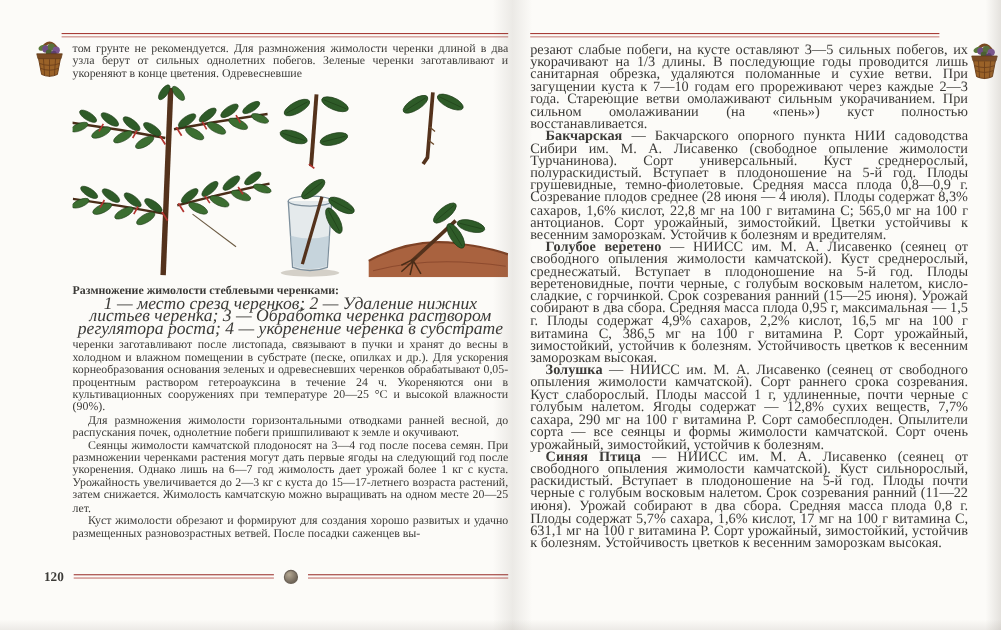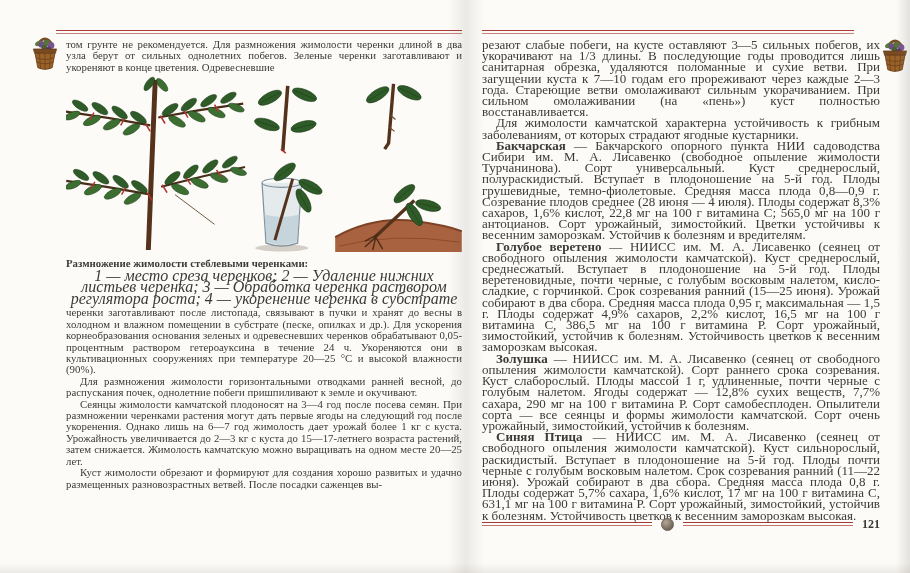--- a/index.html
+++ b/index.html
@@ -184,33 +184,32 @@
       <circle cx="18.5" cy="18" r="2.4" fill="#5d3f6e"></circle>
       <path d="M4.5,18 L25.5,18 L24.5,22 L5.5,22 Z" fill="#7a4a22" stroke="#5d3817" stroke-width=".6"></path>
       <path d="M6,22 L24,22 L21.5,35 Q15,38 8.5,35 Z" fill="#9a6228" stroke="#6b3f1a" stroke-width=".8"></path>
       <path d="M7,26 Q15,29 23,26 M7.8,30 Q15,33 22.2,30" stroke="#6b3f1a" stroke-width=".7" fill="none"></path>
       <path d="M10,22 L11,36 M15,22.5 L15,37 M20,22 L19,36" stroke="#6b3f1a" stroke-width=".7"></path>
     </svg>
 
     <div class="rule-top"></div>
 
     <p class="para noindent">резают слабые побеги, на кусте оставляют 3—5 сильных побегов, их укорачивают на 1/3 длины. В последующие годы проводится лишь санитарная обрезка, удаляются поломанные и сухие ветви. При загущении куста к 7—10 годам его прореживают через каждые 2—3 года. Стареющие ветви омолаживают сильным укорачиванием. При сильном омолаживании (на «пень») куст полностью восстанавливается.</p>
-    <p class="para">Для жимолости камчатской характерна устойчивость к грибным заболеваниям, от которых страдают ягодные кустарники.</p>
 
 
     <p class="para"><b>Бакчарская</b><span> — Бакчарского опорного пункта НИИ садоводства Сибири им. М. А. Лисавенко (свободное опыление жимолости Турчанинова). Сорт универсальный. Куст среднерослый, полураскидистый. Вступает в плодоношение на 5-й год. Плоды грушевидные, темно-фиолетовые. Средняя масса плода 0,8—0,9 г. Созревание плодов среднее (28 июня — 4 июля). Плоды содержат 8,3% сахаров, 1,6% кислот, 22,8 мг на 100 г витамина С; 565,0 мг на 100 г антоцианов. Сорт урожайный, зимостойкий. Цветки устойчивы к весенним заморозкам. Устойчив к болезням и вредителям.</span></p>
     <p class="para"><b>Голубое веретено</b><span> — НИИСС им. М. А. Лисавенко (сеянец от свободного опыления жимолости камчатской). Куст среднерослый, среднесжатый. Вступает в плодоношение на 5-й год. Плоды веретеновидные, почти черные, с голубым восковым налетом, кисло-сладкие, с горчинкой. Срок созревания ранний (15—25 июня). Урожай собирают в два сбора. Средняя масса плода 0,95 г, максимальная — 1,5 г. Плоды содержат 4,9% сахаров, 2,2% кислот, 16,5 мг на 100 г витамина С, 386,5 мг на 100 г витамина Р. Сорт урожайный, зимостойкий, устойчив к болезням. Устойчивость цветков к весенним заморозкам высокая.</span></p>
     <p class="para"><b>Золушка</b><span> — НИИСС им. М. А. Лисавенко (сеянец от свободного опыления жимолости камчатской). Сорт раннего срока созревания. Куст слаборослый. Плоды массой 1 г, удлиненные, почти черные с голубым налетом. Ягоды содержат — 12,8% сухих веществ, 7,7% сахара, 290 мг на 100 г витамина Р. Сорт самобесплоден. Опылители сорта — все сеянцы и формы жимолости камчатской. Сорт очень урожайный, зимостойкий, устойчив к болезням.</span></p>
     <p class="para"><b>Синяя Птица</b><span> — НИИСС им. М. А. Лисавенко (сеянец от свободного опыления жимолости камчатской). Куст сильнорослый, раскидистый. Вступает в плодоношение на 5-й год. Плоды почти черные с голубым восковым налетом. Срок созревания ранний (11—22 июня). Урожай собирают в два сбора. Средняя масса плода 0,8 г. Плоды содержат 5,7% сахара, 1,6% кислот, 17 мг на 100 г витамина С, 631,1 мг на 100 г витамина Р. Сорт урожайный, зимостойкий, устойчив к болезням. Устойчивость цветков к весенним заморозкам высокая.</span></p>
   </div>
 
-
-  <div class="footer footer-right">
+  <div class="footer footer-left">
+    <span class="pagenum">120</span>
     <div class="frule"></div>
     <div class="medallion"></div>
     <div class="frule"></div>
-    <span class="pagenum">121</span>
   </div>
+
 
   <div class="gutter"></div>
   <div class="edge-r"></div>
   <div class="edge-b"></div>
 </div>
 
 </body></html>

